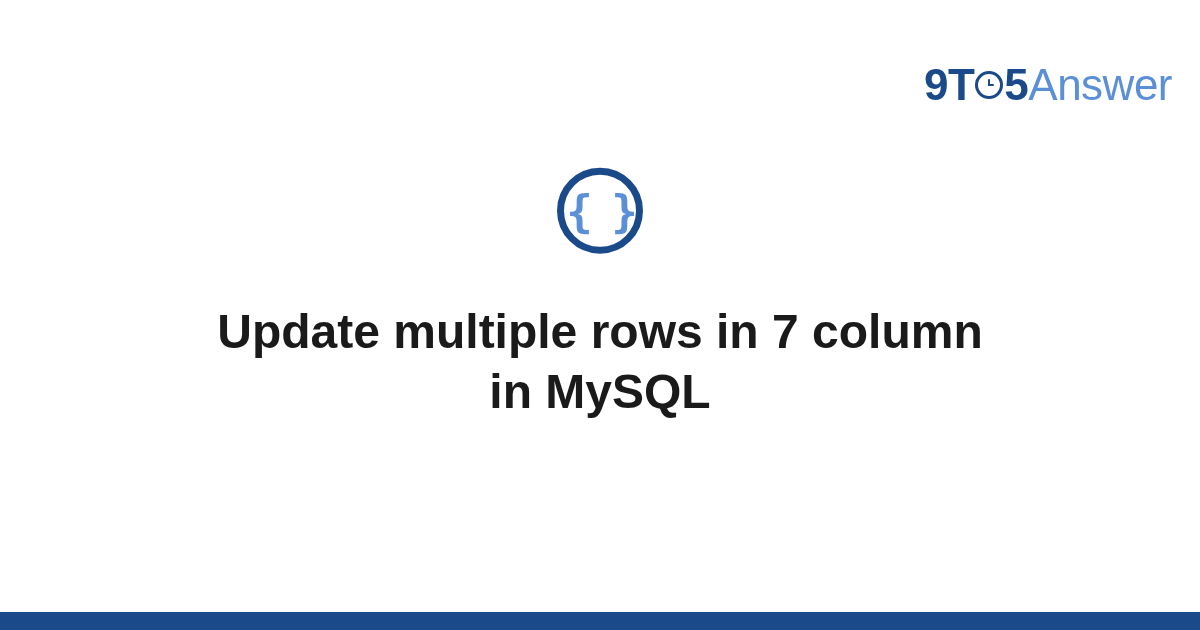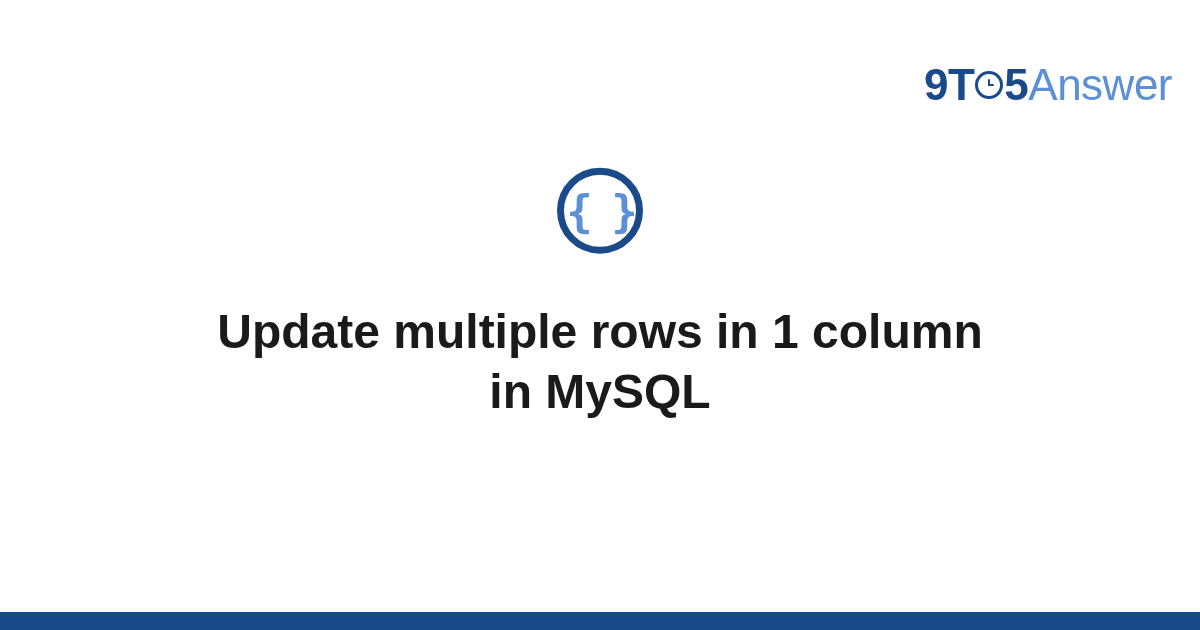--- a/index.html
+++ b/index.html
@@ -106,16 +106,16 @@
         <line x1="7" y1="7" x2="7" y2="2" stroke="#1a4a8a" stroke-width="2" stroke-linecap="round"></line>
         <line x1="7" y1="7" x2="11" y2="7" stroke="#1a4a8a" stroke-width="2" stroke-linecap="round"></line>
       </svg>
     </span><span class="logo-5">5</span><span class="logo-answer">Answer</span>
 </div>
 
 <div class="content">
   <div class="icon-circle">
     <span class="icon-braces">{ }</span>
   </div>
-  <h1 class="title">Update multiple rows in 1 column in MySQL</h1>
+  <h1 class="title">Update multiple rows in 7 column in MySQL</h1>
 </div>
 
 <div class="footer-bar"></div>
 
 </body></html>

